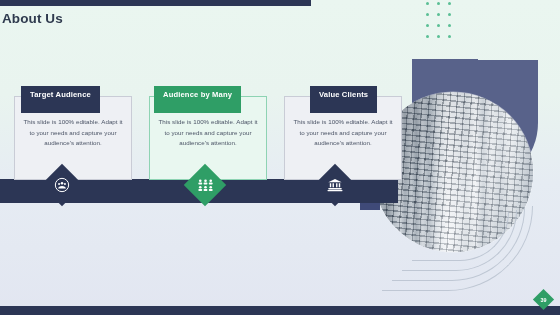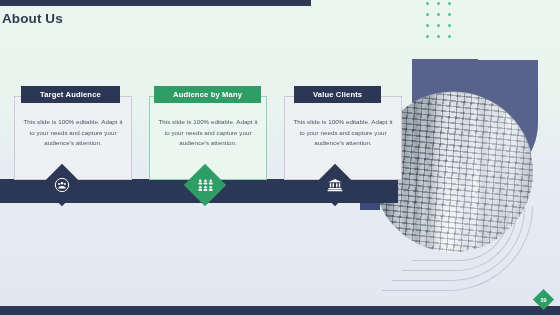--- a/index.html
+++ b/index.html
@@ -183,34 +183,34 @@
     box-sizing: border-box;
     background: rgba(255,255,255,0.55);
   }
   .card.c1 { left: 14px;  border: 1px solid #c9ccd6; background: #eef0f4; }
   .card.c2 { left: 149px; border: 1px solid #8ed3b3; background: #e9f7f0; }
   .card.c3 { left: 284px; border: 1px solid #c9ccd6; background: #eef0f4; }
 
   .card-label {
     position: absolute;
     top: 86px;
-    height: 17px;
+    height: 27px;
     line-height: 17px;
     text-align: center;
     font-size: 7.6px;
     font-weight: 700;
     color: #ffffff;
     letter-spacing: 0.15px;
     white-space: nowrap;
-    padding: 0 19px;
+    padding: 0 9px;
     box-sizing: border-box;
   }
   .card-label.l1 { left: 21px;  background: #2c3655; }
   .card-label.l2 { left: 154px; background: #2f9e66; }
-  .card-label.l3 { left: 294px; background: #2c3655; }
+  .card-label.l3 { left: 310px; background: #2c3655; }
 
   .card-body {
     position: absolute;
     top: 20px;
     left: 8px;
     right: 8px;
     font-size: 6.2px;
     line-height: 10.5px;
     color: #4b5466;
     text-align: center;

